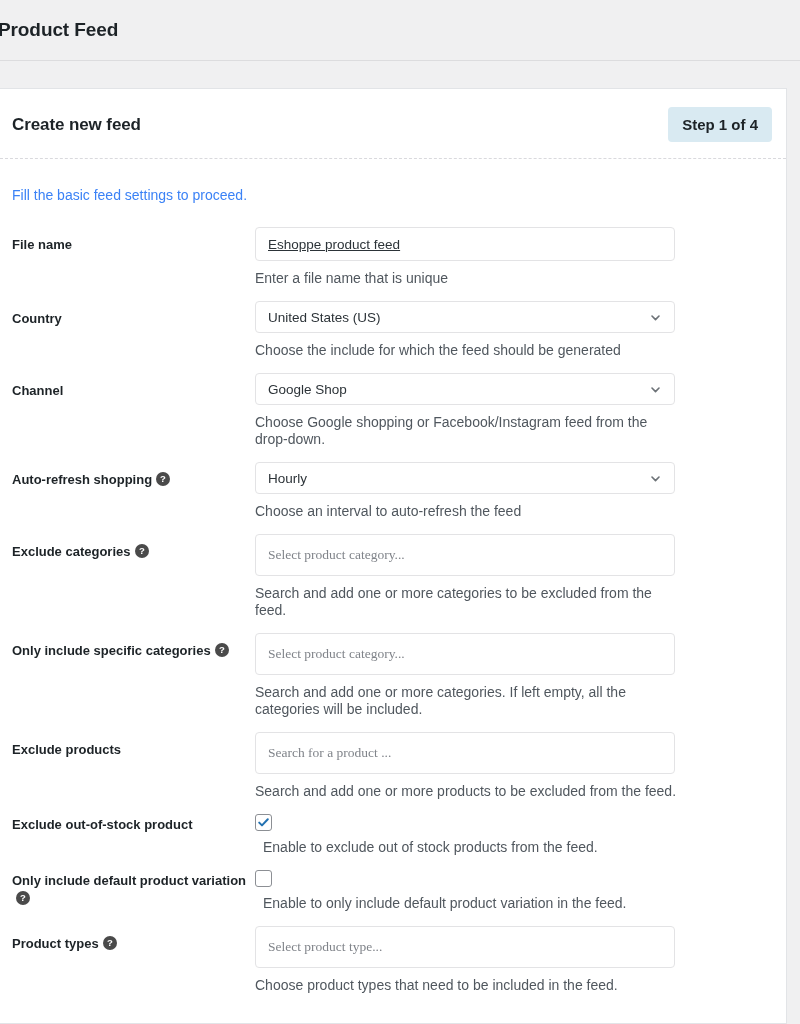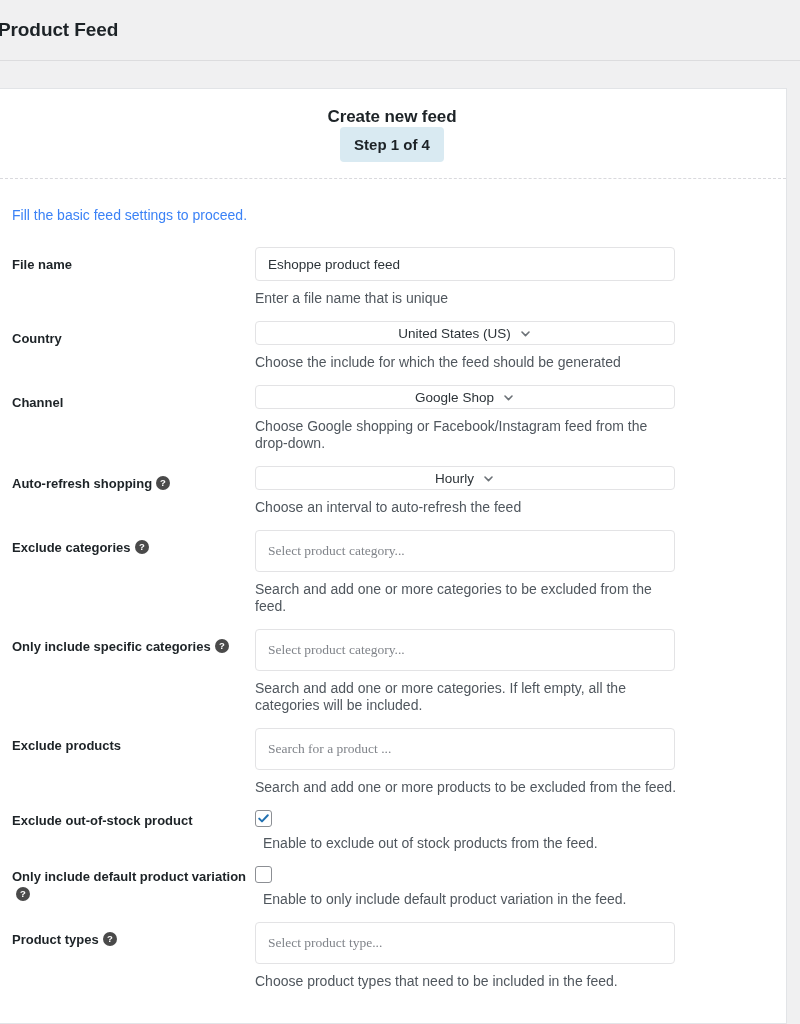--- a/index.html
+++ b/index.html
@@ -49,21 +49,20 @@
     border: 1px solid #e2e4e7;
     border-left: none;
     width: 787px;
     min-height: 936px;
   }
   .card-head {
     display: flex;
     align-items: center;
     justify-content: space-between;
     padding: 18px 14px 16px 12px;
-    flex-direction: column;
   }
   .card-title {
     font-size: 17px;
     font-weight: 700;
     color: #1d2327;
     letter-spacing: -0.1px;
   }
   .step-badge {
     background: #d9eaf2;
     color: #1d2327;
@@ -118,24 +117,24 @@
     width: 420px;
     background: #fff;
     border: 1px solid #e3e3e5;
     border-radius: 4px;
     font-size: 13.5px;
     color: #2c3338;
     display: flex;
     align-items: center;
     padding: 0 12px;
   }
-  .text-input { height: 34px; }
+  .text-input { height: 34px; text-decoration: underline; }
   .select-box {
-    height: 24px;
-    justify-content: center;
+    height: 32px;
+    justify-content: space-between;
     cursor: pointer;
   }
   .multi-box {
     height: 42px;
     color: #787c82;
   }
   .placeholder { color: #80848a; font-family: Liberation Serif, serif; }
   .chev { flex: 0 0 auto; margin-left: 8px; opacity: .75; }
   .chev svg { display: block; }
 

